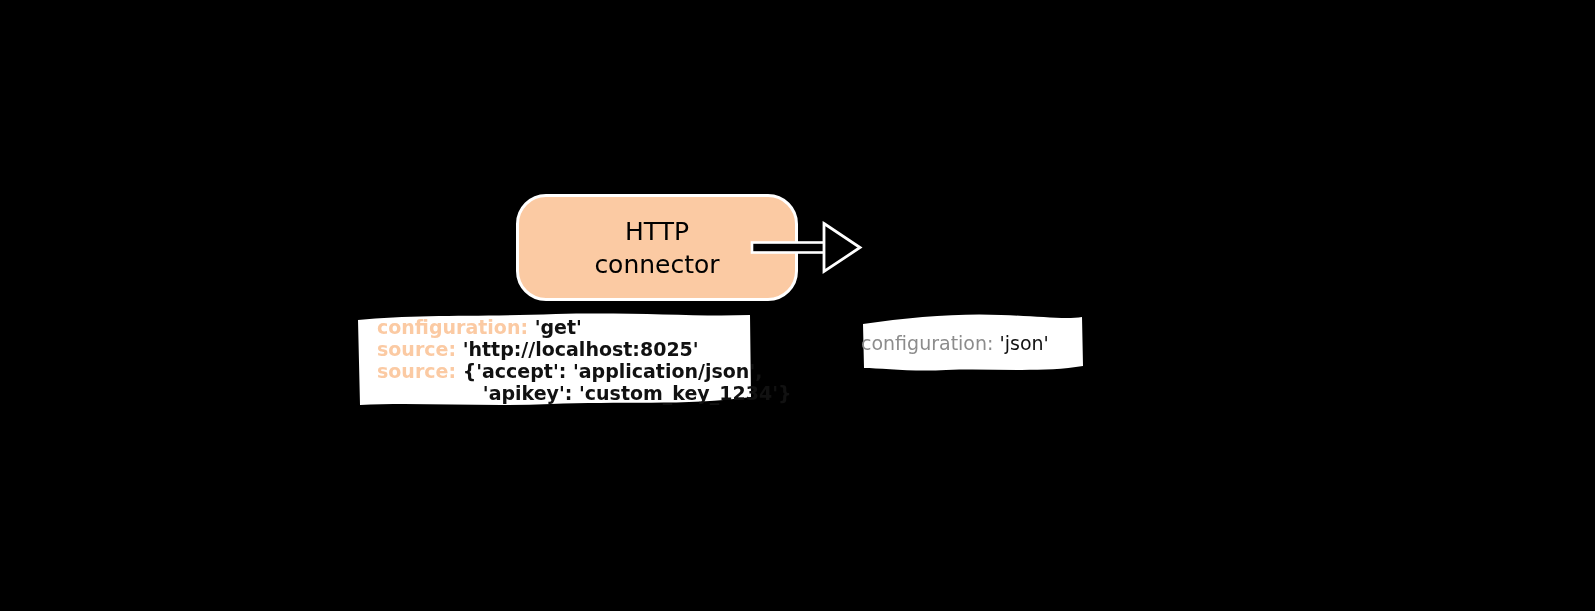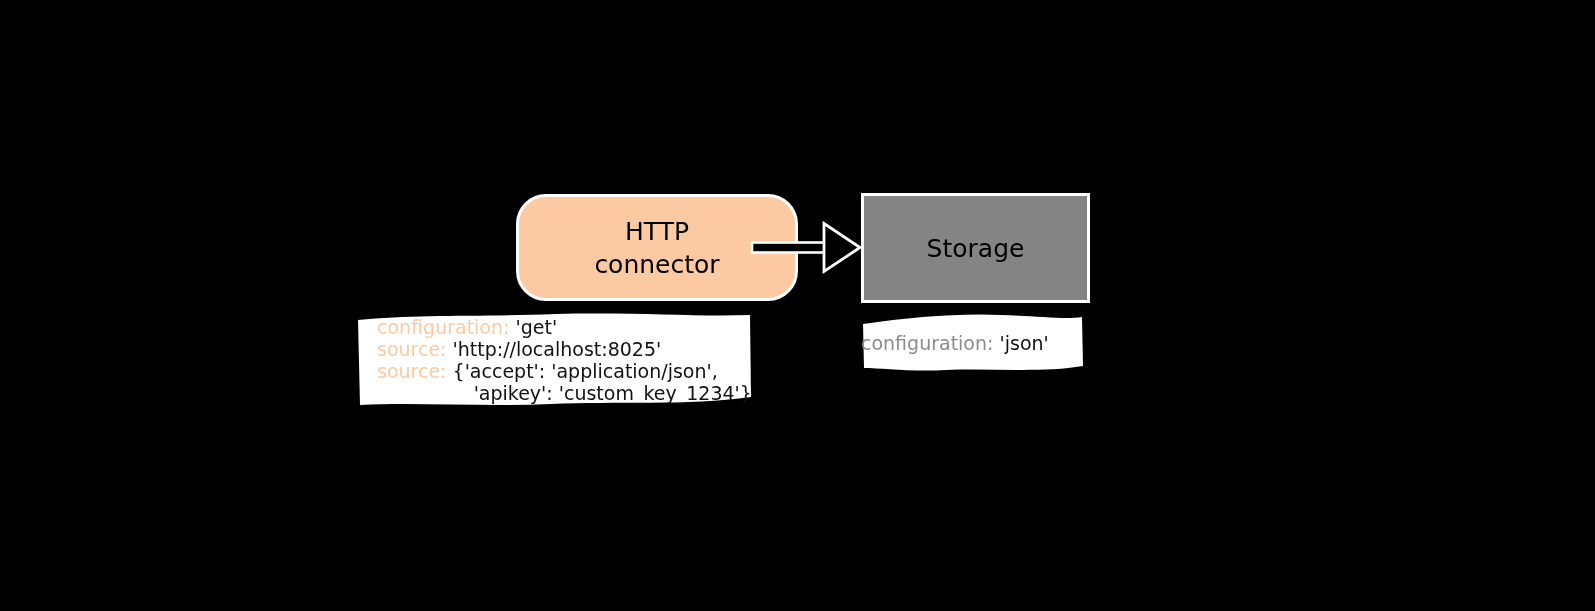--- a/index.html
+++ b/index.html
@@ -50,21 +50,21 @@
   }
   .note .note-text {
     position: relative;
     font-size: 19px;
     line-height: 22px;
     color: #111111;
   }
   .note-line { white-space: pre; }
   .note-http {
     left: 356px; top: 309px;
-    width: 396px; height: 102px;
+    width: 396px; height: 102px; font-weight: bold;
   }
   .note-http .note-text { padding: 7px 0 0 21px; }
   .note-http .k { color: #fbcaa3; }
   .note-storage {
     left: 861px; top: 311px;
     width: 223px; height: 64px;
   }
   .note-storage .note-text { padding-top: 21px; }
   .note-storage .k { color: #8c8c8c; }
   .v { color: #111111; }
@@ -77,23 +77,20 @@
   <div class="node node-http">
     <span class="node-label">HTTP
 connector</span>
   </div>
 
   <svg class="arrow-svg" width="122" height="68" viewBox="0 0 122 68">
     <rect x="8" y="28.5" width="74" height="10" fill="#000000" stroke="#ffffff" stroke-width="2.6"></rect>
     <path d="M 80,9.5 L 116,33.5 L 80,57.5 Z" fill="#000000" stroke="#ffffff" stroke-width="2.8" stroke-linejoin="miter"></path>
   </svg>
 
-  <div class="node node-storage">
-    <span class="node-label">Storage</span>
-  </div>
 
   <div class="note note-http">
     <svg class="note-bg" width="396" height="102" viewBox="0 0 396 102">
       <path d="M 2,11 C 60,5 120,8 200,5 C 280,3 340,8 394,6 L 395,88 C 330,97 260,92 195,95 C 130,98 60,93 4,96 Z" fill="#ffffff"></path>
     </svg>
     <div class="note-text">
       <div class="note-line"><span class="k">configuration:</span><span class="v"> 'get'</span></div>
       <div class="note-line"><span class="k">source:</span><span class="v"> 'http://localhost:8025'</span></div>
       <div class="note-line"><span class="k">source:</span><span class="v"> {'accept': 'application/json',</span></div>
       <div class="note-line"><span class="k"></span><span class="v">                'apikey': 'custom_key_1234'}</span></div>

